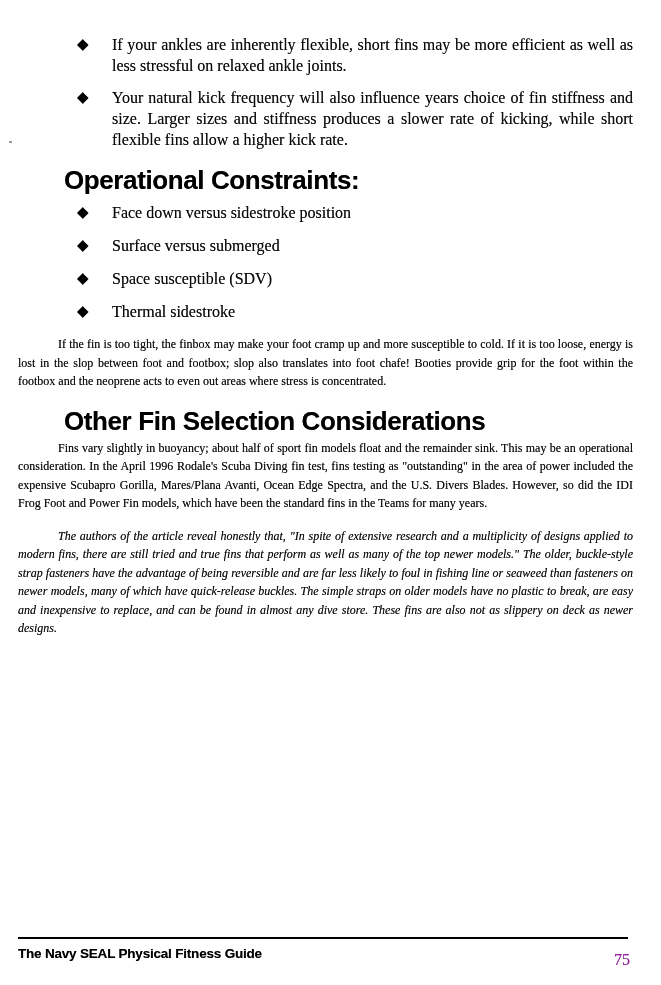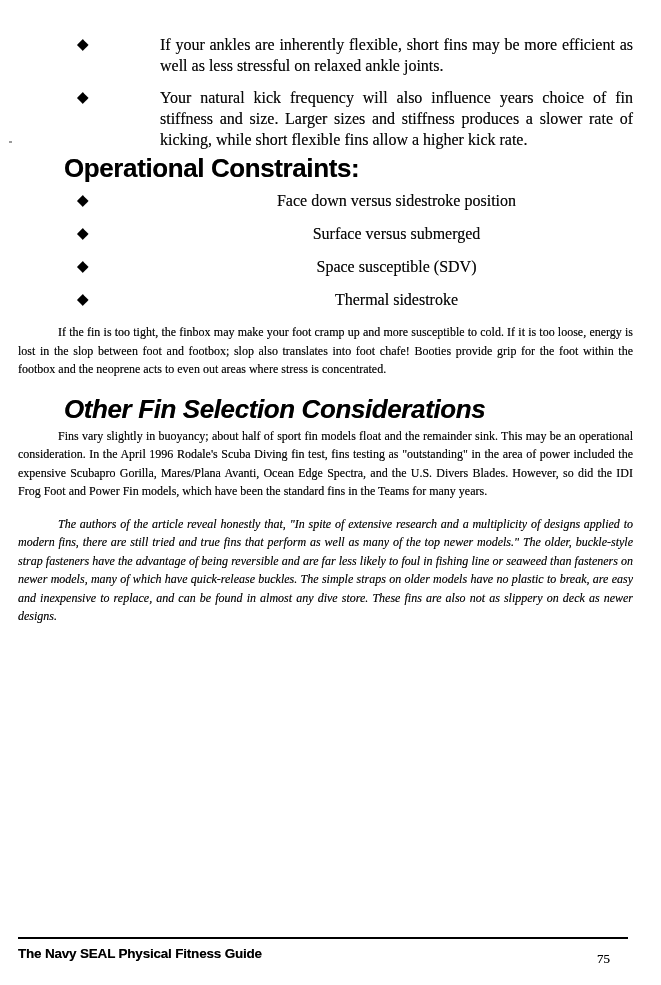--- a/index.html
+++ b/index.html
@@ -44,36 +44,35 @@
     width: 35px;
     font-size: 15px;
     line-height: 21px;
     color: #000;
   }
   ul.bullets .btext {
     flex: 1;
     font-size: 16px;
     line-height: 21px;
     text-align: justify;
-    margin-left: 48px;
   }
   ul.bullets.single { margin-top: 8px; }
   ul.bullets.single li + li { margin-top: 12px; }
-  ul.bullets.single .btext { text-align: center; }
+  ul.bullets.single .btext { text-align: left; }
 
   h2.section {
     font-family: "Liberation Sans", sans-serif;
     font-weight: bold;
     font-size: 26px;
     line-height: 28px;
     letter-spacing: -0.4px;
     color: #000;
-    margin: 4px 28px 0 64px;
+    margin: 16px 28px 0 64px;
   }
-  h2.section.other { margin-top: 16px; font-style: italic; }
+  h2.section.other { margin-top: 16px; }
 
   h1.center-head {
     font-family: "Liberation Sans", sans-serif;
     font-weight: bold;
     font-size: 28px;
     line-height: 30px;
     letter-spacing: -0.4px;
     color: #000;
     text-align: center;
     margin: 24px 20px 0 20px;
@@ -103,24 +102,24 @@
     top: 946px;
     font-family: "Liberation Sans", sans-serif;
     font-weight: bold;
     font-size: 13.5px;
     letter-spacing: -0.2px;
     color: #000;
   }
   .footer-page {
     position: absolute;
     top: 951px;
-    right: 51px;
+    right: 31px;
     font-family: "Liberation Serif", serif;
-    font-size: 13px;
-    color: #000000;
+    font-size: 16px;
+    color: #a21caf;
   }
 </style>
 </head>
 <body>
 
 <div class="page">
 
   <div class="artifact"></div>
 
   <ul class="bullets">

